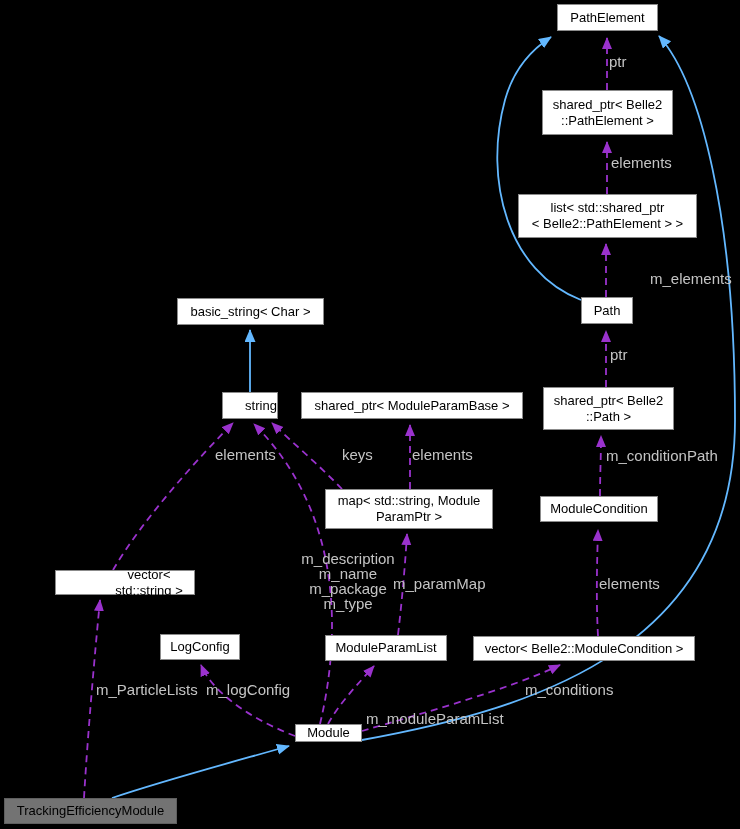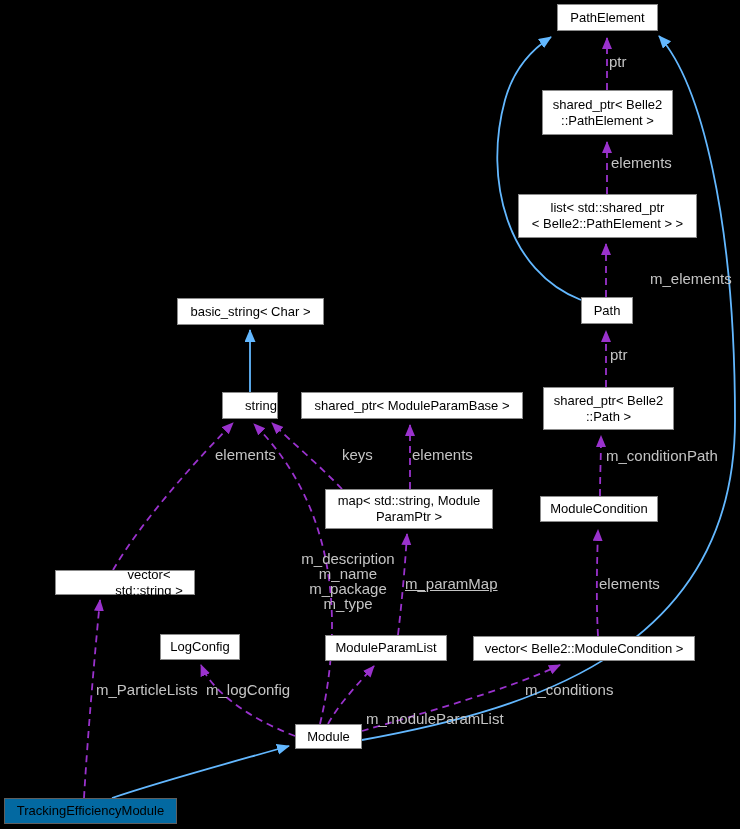--- a/index.html
+++ b/index.html
@@ -7,21 +7,21 @@
     position:relative;width:740px;height:829px;background:#000;overflow:hidden;
     font-family:"Liberation Sans", sans-serif;
   }
   #edges{position:absolute;left:0;top:0;width:740px;height:829px;}
   .node{
     position:absolute;display:flex;align-items:center;justify-content:center;
     background:#ffffff;border:1.5px solid #8b8b8b;color:#000;
     font-size:13px;line-height:16px;text-align:center;white-space:pre-line;
     box-sizing:border-box;cursor:pointer;
   }
-  .node.main{background:#0369a1;border-color:#5f5f5f;}
+  .node.main{background:#737373;border-color:#5f5f5f;}
   .elabel{
     position:absolute;color:#c4c4c4;font-size:15px;line-height:15px;
     white-space:pre-line;text-align:center;
   }
 </style>
 </head>
 <body>
 
 <div id="canvas">
 
@@ -72,35 +72,35 @@
   <div class="node" style="left:301px;top:392px;width:222px;height:27px;">shared_ptr&lt; ModuleParamBase &gt;</div>
   <div class="node" style="left:543px;top:387px;width:131px;height:43px;">shared_ptr&lt; Belle2
 ::Path &gt;</div>
   <div class="node" style="left:540px;top:496px;width:118px;height:26px;">ModuleCondition</div>
   <div class="node" style="left:325px;top:489px;width:168px;height:40px;">map&lt; std::string, Module
 ParamPtr &gt;</div>
   <div class="node" style="left:55px;top:570px;width:140px;height:25px;padding-left:48px;">vector&lt; std::string &gt;</div>
   <div class="node" style="left:160px;top:634px;width:80px;height:26px;">LogConfig</div>
   <div class="node" style="left:325px;top:635px;width:122px;height:26px;">ModuleParamList</div>
   <div class="node" style="left:473px;top:636px;width:222px;height:25px;">vector&lt; Belle2::ModuleCondition &gt;</div>
-  <div class="node" style="left:295px;top:724px;width:67px;height:25px;">Module</div>
+  <div class="node" style="left:295px;top:724px;width:67px;height:18px;">Module</div>
   <div class="node main" style="left:4px;top:798px;width:173px;height:26px;">TrackingEfficiencyModule</div>
 
   <div class="elabel" style="left:609px;top:54px;">ptr</div>
   <div class="elabel" style="left:611px;top:155px;">elements</div>
   <div class="elabel" style="left:611px;top:271px;margin-left:39px;">m_elements</div>
   <div class="elabel" style="left:610px;top:347px;">ptr</div>
   <div class="elabel" style="left:606px;top:448px;">m_conditionPath</div>
   <div class="elabel" style="left:215px;top:447px;">elements</div>
   <div class="elabel" style="left:342px;top:447px;">keys</div>
   <div class="elabel" style="left:412px;top:447px;">elements</div>
   <div class="elabel" style="left:300px;top:551px;width:96px;">m_description
 m_name
 m_package
 m_type</div>
-  <div class="elabel" style="left:405px;top:576px;text-decoration:underline;">m_paramMap</div>
+  <div class="elabel" style="left:393px;top:576px;">m_paramMap</div>
   <div class="elabel" style="left:599px;top:576px;">elements</div>
   <div class="elabel" style="left:96px;top:682px;">m_ParticleLists</div>
   <div class="elabel" style="left:206px;top:682px;">m_logConfig</div>
   <div class="elabel" style="left:366px;top:711px;">m_moduleParamList</div>
   <div class="elabel" style="left:525px;top:682px;">m_conditions</div>
 
 </div>
 
 </body></html>

